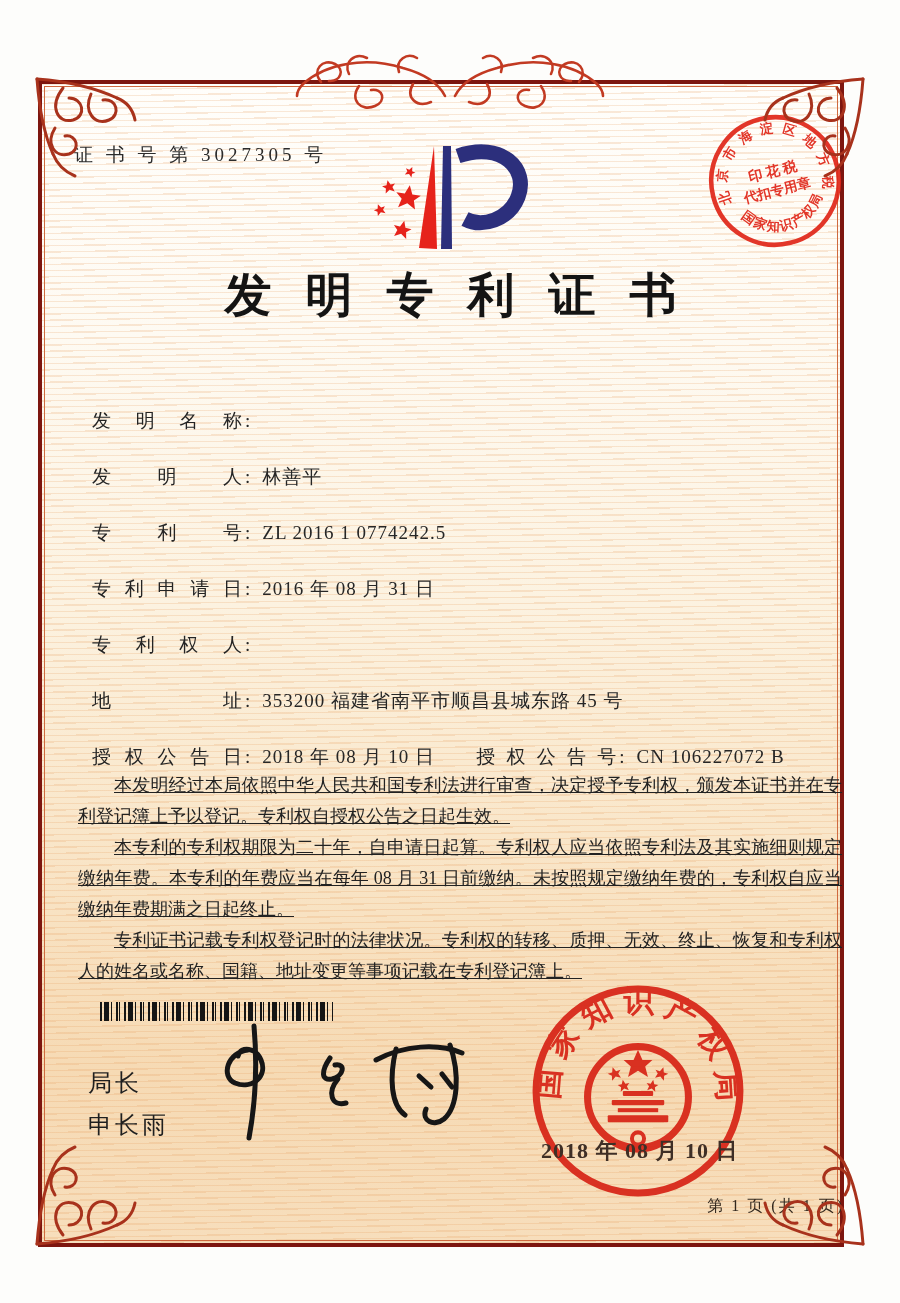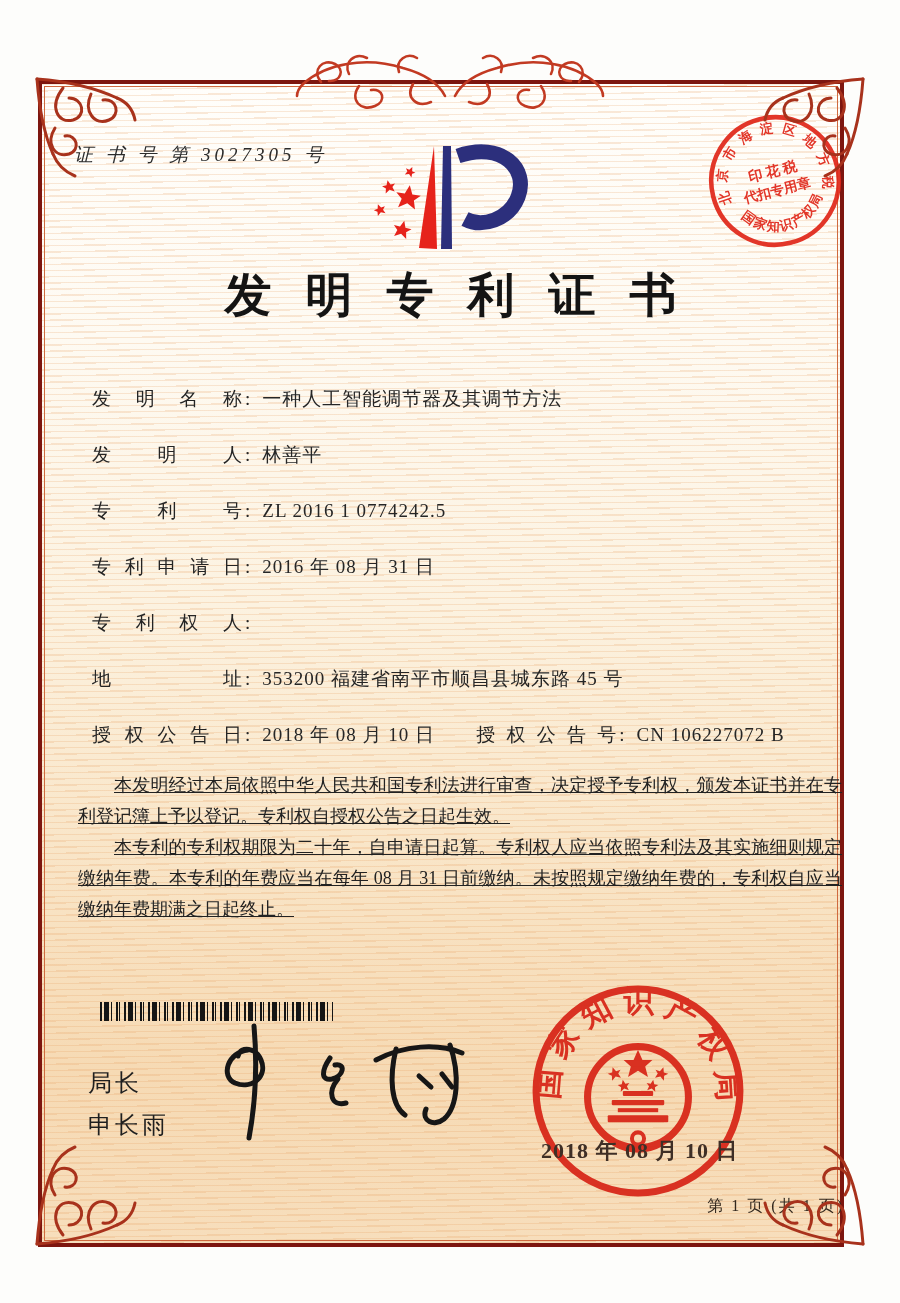--- a/index.html
+++ b/index.html
@@ -27,31 +27,31 @@
   .frame-inner { position: absolute; inset: 2px; border: 1px solid #cf6a3f; }
 
   .corner { position: absolute; width: 115px; height: 115px; z-index: 3; }
   #c-tl { left: 33px; top: 75px;  transform: scaleY(-1); }
   #c-tr { left: 752px; top: 75px; transform: scale(-1,-1); }
   #c-bl { left: 33px; top: 1133px; }
   #c-br { left: 752px; top: 1133px; transform: scaleX(-1); }
   .top-ornament { position: absolute; left: 295px; top: 44px; width: 310px; height: 76px; z-index: 3; }
 
   
-  .cert-number { position: absolute; left: 74px; top: 142px; font-size: 19px; letter-spacing: 4px; color: #2c2c2c; font-style: italic; }
+  .cert-number { position: absolute; left: 74px; top: 142px; font-size: 19px; letter-spacing: 4px; color: #2c2c2c; }
   .logo { position: absolute; left: 370px; top: 130px; width: 205px; height: 130px; }
   .stamp { position: absolute; left: 686px; top: 92px; width: 178px; height: 178px; opacity: .92; }
   .title {
     position: absolute; left: 0; top: 264px; width: 100%;
     text-align: center; font-size: 47px; font-weight: bold;
     letter-spacing: 34px; padding-left: 35px; color: #141414;
   }
 
   
-  .fields { position: absolute; left: 92px; top: 386px; width: 730px; }
+  .fields { position: absolute; left: 92px; top: 408px; width: 730px; }
   .field-row { display: flex; align-items: baseline; height: 29px; margin-bottom: 27px; font-size: 19px; color: #262626; }
   .field-label { display: inline-block; width: 150px; text-align: justify; text-align-last: justify; color: #242424; }
   .field-label.narrow { width: 140px; }
   .field-colon { margin: 0 12px 0 3px; }
   .field-value { letter-spacing: 1px; white-space: nowrap; }
   .grant-date-value { display: inline-block; width: 208px; }
   .grant-group2 { display: flex; align-items: baseline; margin-left: 6px; font-family: Liberation Serif, serif; }
 
   
   .body-text { position: absolute; left: 78px; top: 770px; width: 764px; font-size: 18px; line-height: 31px; text-align: justify; color: #222; text-decoration: underline; }
@@ -150,21 +150,20 @@
     </text>
   </g>
 </svg>
 
 <div class="title">发明专利证书</div>
 
 <div class="fields">
   <div class="field-row">
     <span class="field-label">发明名称</span>
       <span class="field-colon">:</span>
-    <span class="field-value">一种人工智能调节器及其调节方法</span>
   </div>
   <div class="field-row">
     <span class="field-label">发明人</span>
       <span class="field-colon">:</span>
     <span class="field-value">林善平</span>
   </div>
   <div class="field-row">
     <span class="field-label">专利号</span>
       <span class="field-colon">:</span>
     <span class="field-value">ZL 2016 1 0774242.5</span>
@@ -191,20 +190,21 @@
       <span class="field-label narrow">授权公告号</span>
         <span class="field-colon">:</span>
       <span class="field-value">CN 106227072 B</span>
     </span>
   </div>
 </div>
 
 <div class="body-text">
   <p>本发明经过本局依照中华人民共和国专利法进行审查，决定授予专利权，颁发本证书并在专利登记簿上予以登记。专利权自授权公告之日起生效。</p>
   <p>本专利的专利权期限为二十年，自申请日起算。专利权人应当依照专利法及其实施细则规定缴纳年费。本专利的年费应当在每年 08 月 31 日前缴纳。未按照规定缴纳年费的，专利权自应当缴纳年费期满之日起终止。</p>
+  <p>专利证书记载专利权登记时的法律状况。专利权的转移、质押、无效、终止、恢复和专利权人的姓名或名称、国籍、地址变更等事项记载在专利登记簿上。</p>
 </div>
 
 <div class="barcode"></div>
 
 <div class="officer">
   <div>局长</div>
   <div>申长雨</div>
 </div>
 
 <svg class="signature" viewBox="0 0 290 132">

